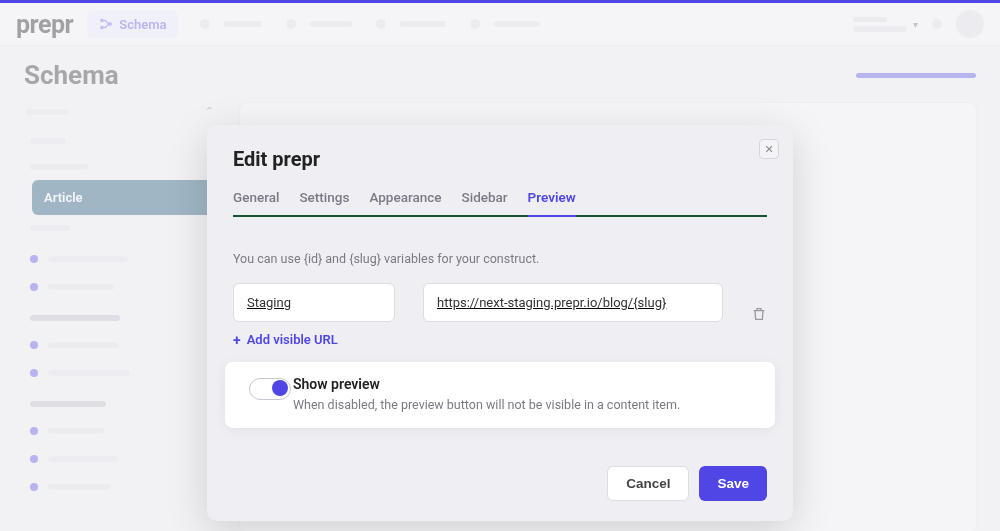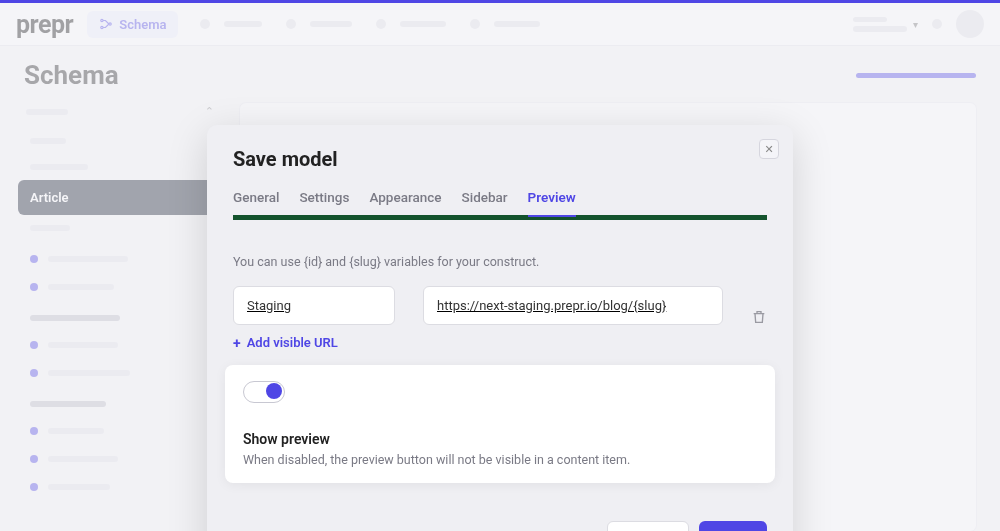--- a/index.html
+++ b/index.html
@@ -58,21 +58,21 @@
   }
   .side-group-head { display:flex; align-items:center; justify-content:space-between; padding:4px 8px; margin-bottom:6px;}
   .side-group-head .skel { height:6px; }
   .chevup { font-size:11px; color:#888; }
   .side-item {
     display:flex; align-items:center; gap:10px;
     padding: 10px 12px; border-radius:6px; font-size:13px; color:#333;
   }
   .side-item.group { padding-top:14px; }
   .side-item .skel { height:6px; }
-  .side-item.active { background:#0f172a; color:#fff; font-weight:600; }
+  .side-item.active { background:#0c4a6e; color:#fff; font-weight:600;margin-left:14px; }
   .dot { width:8px; height:8px; border-radius:50%; background:#4f46e5; flex-shrink:0;}
 
   .content-placeholder {
     flex:1; margin: 8px 24px 0 8px; background:#fff;
     border-radius:6px; padding:20px 24px;
     box-shadow:0 0 0 1px #ececf0;
   }
 
   .overlay {
     position:absolute; inset:0;
@@ -90,42 +90,41 @@
   }
   .modal-inner { padding: 22px 26px 20px; }
   .modal-title { font-size:20px; font-weight:700; color:#222; margin-bottom:14px; }
   .close-btn {
     position:absolute; top:14px; right:14px;
     width:20px;height:20px;border-radius:4px;
     border:1px solid #d6d6de; background:#f4f4f8;
     display:flex;align-items:center;justify-content:center;
     font-size:11px;color:#888;cursor:pointer;
   }
-  .tabs { display:flex; gap:20px; border-bottom:5px solid #14532d; margin-bottom:14px;}
+  .tabs { display:flex; gap:20px; border-bottom:2px solid #14532d; margin-bottom:14px;}
   .tab { font-size:13.5px; color:#7a7a85; padding:4px 0 10px; cursor:pointer; font-weight:500;}
   .tab.active { color:#4f46e5; font-weight:600; box-shadow:0 2px 0 #4f46e5; }
   .hint { font-size:12.5px; line-height:1.5; color:#7a7a85; margin-bottom:14px; }
   .row { display:flex; gap:28px; align-items:flex-end; margin-bottom:10px;text-decoration:underline; }
   .input {
     background:#fff; border:1px solid #dcdce2; border-radius:6px;
     padding:11px 13px; font-size:13px; color:#333;
     font-family:inherit;
   }
   .input.name { width:162px; }
   .input.url { flex:1; }
   .trash { width:16px; color:#9a9aa2; cursor:pointer; flex-shrink:0;}
   .add-link { display:flex; align-items:center; gap:6px; color:#4f46e5; font-size:13px; font-weight:600; cursor:pointer; margin:6px 0 14px;}
   .plus { font-size:14px; font-weight:700; }
 
   .highlight-card {
-    background:#fff; border-radius:8px; padding:14px 18px;
+    background:#fff; border-radius:8px; padding:14px 24px;
     box-shadow:0 2px 12px rgba(0,0,0,0.06);
-    display:flex; gap:28px; align-items:flex-start;
+    display:flex; gap:2px; align-items:flex-start;
     margin:0 -8px;
-    flex-direction:column;
   }
   .toggle {
     width:42px; height:22px; border-radius:99px; background:#fff;
     border:1.5px solid #c8c8d2; position:relative; flex-shrink:0; cursor:pointer;
     margin-top:2px;
   }
   .toggle.on::after {
     content:""; position:absolute; right:2px; top:1.5px;
     width:16px; height:16px; border-radius:50%; background:#4f46e5;
   }
@@ -232,21 +231,21 @@
   </div>
   <div class="content-placeholder"></div>
 </div>
 
 <div class="overlay">
   <div class="modal">
     <div class="close-btn">
       <span>✕</span>
     </div>
     <div class="modal-inner">
-      <div class="modal-title">Save model</div>
+      <div class="modal-title">Edit prepr</div>
       <div class="tabs">
         <div class="tab">General</div>
         <div class="tab">Settings</div>
         <div class="tab">Appearance</div>
         <div class="tab">Sidebar</div>
         <div class="tab active">Preview</div>
       </div>
       <div class="hint">
         <br>
         <span>You can use {id} and {slug} variables for your construct.</span>

